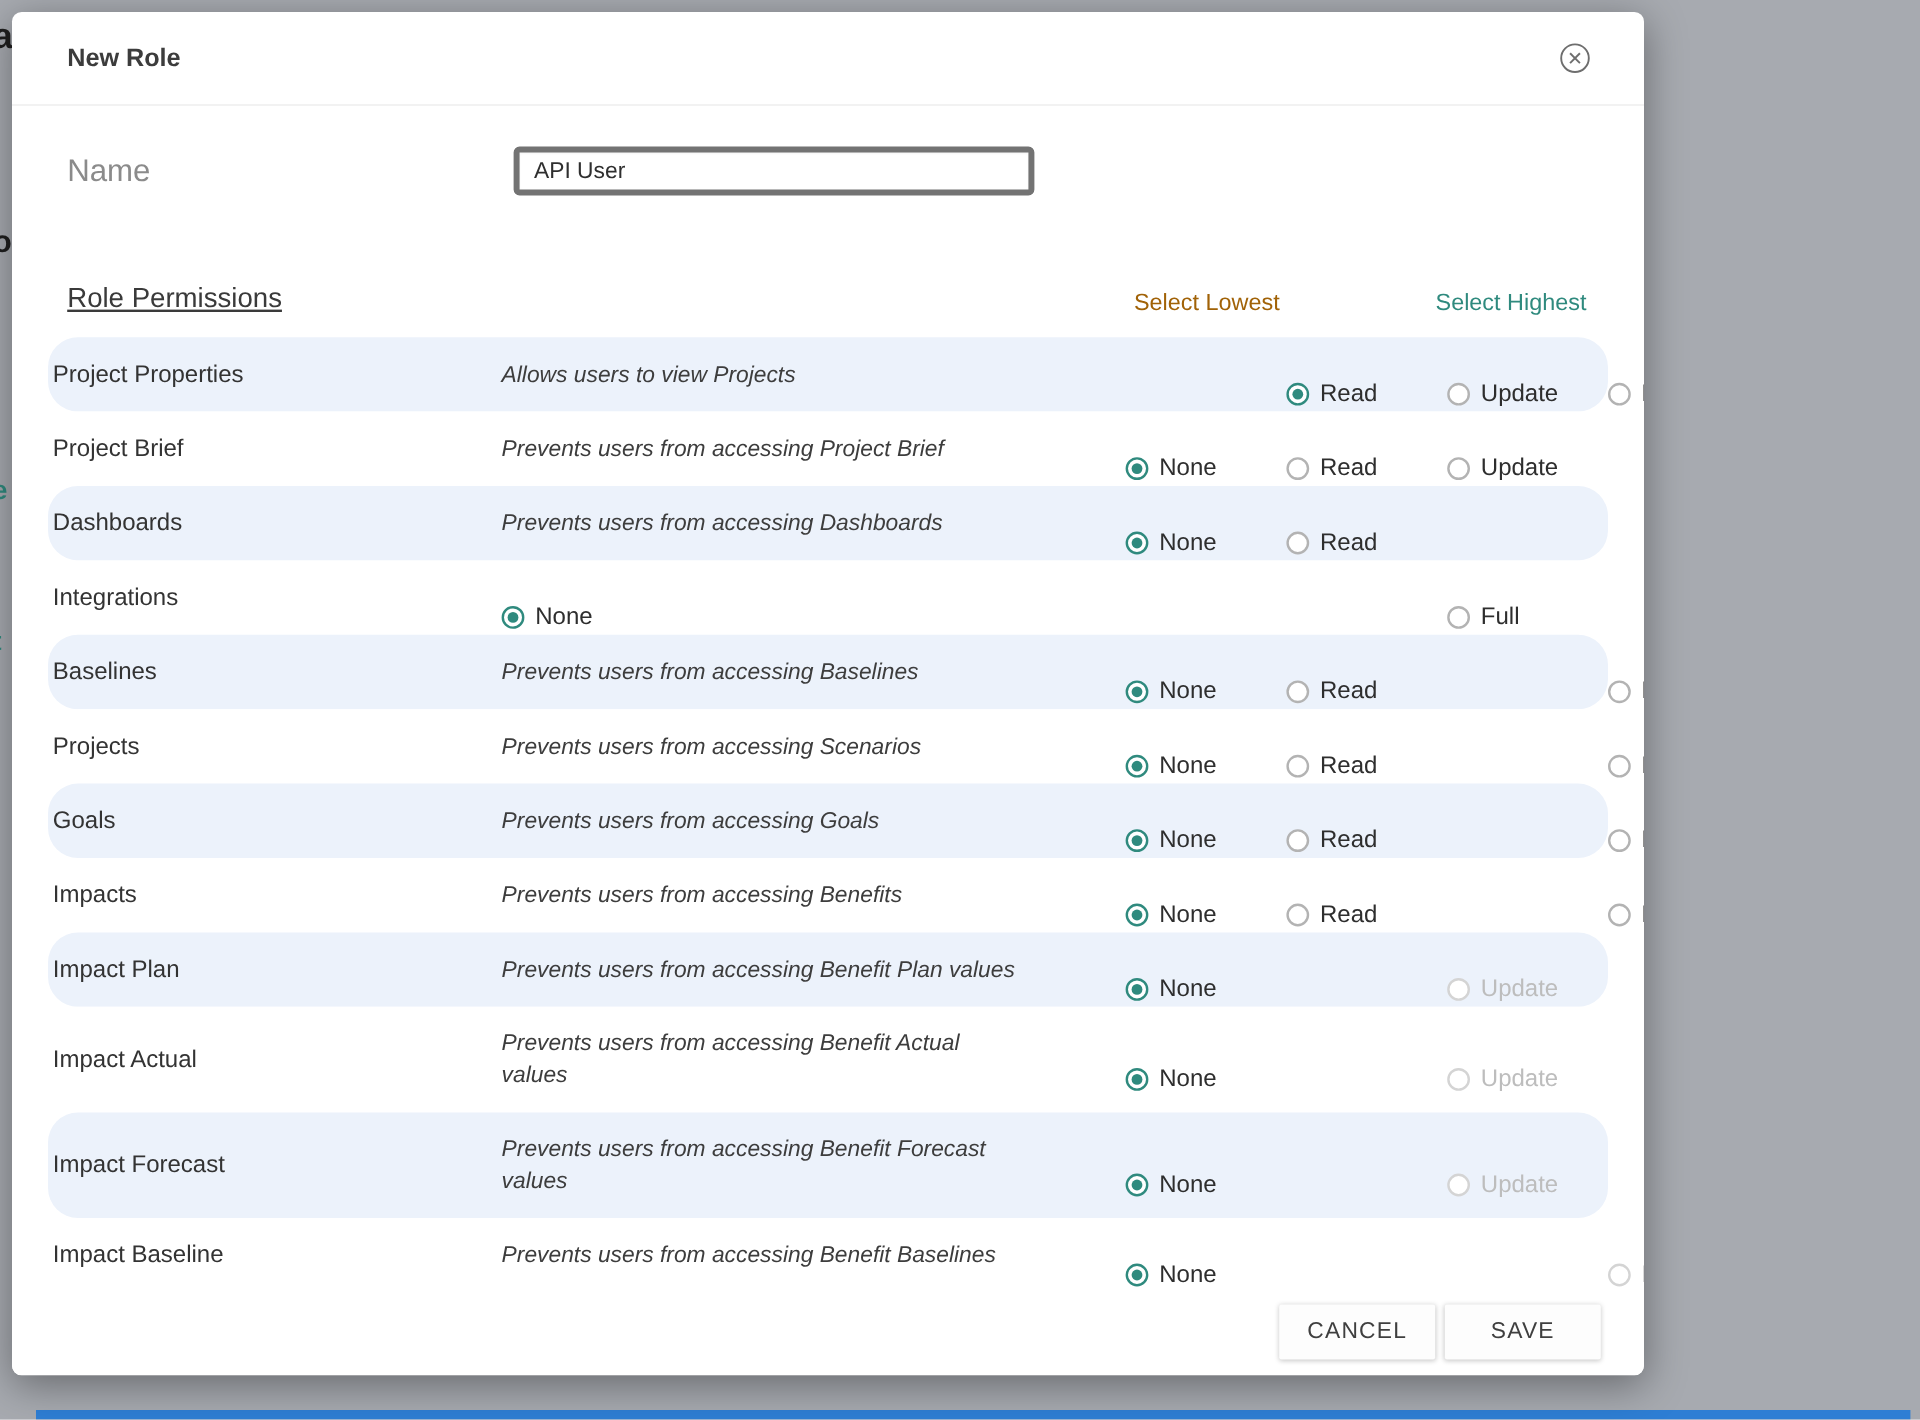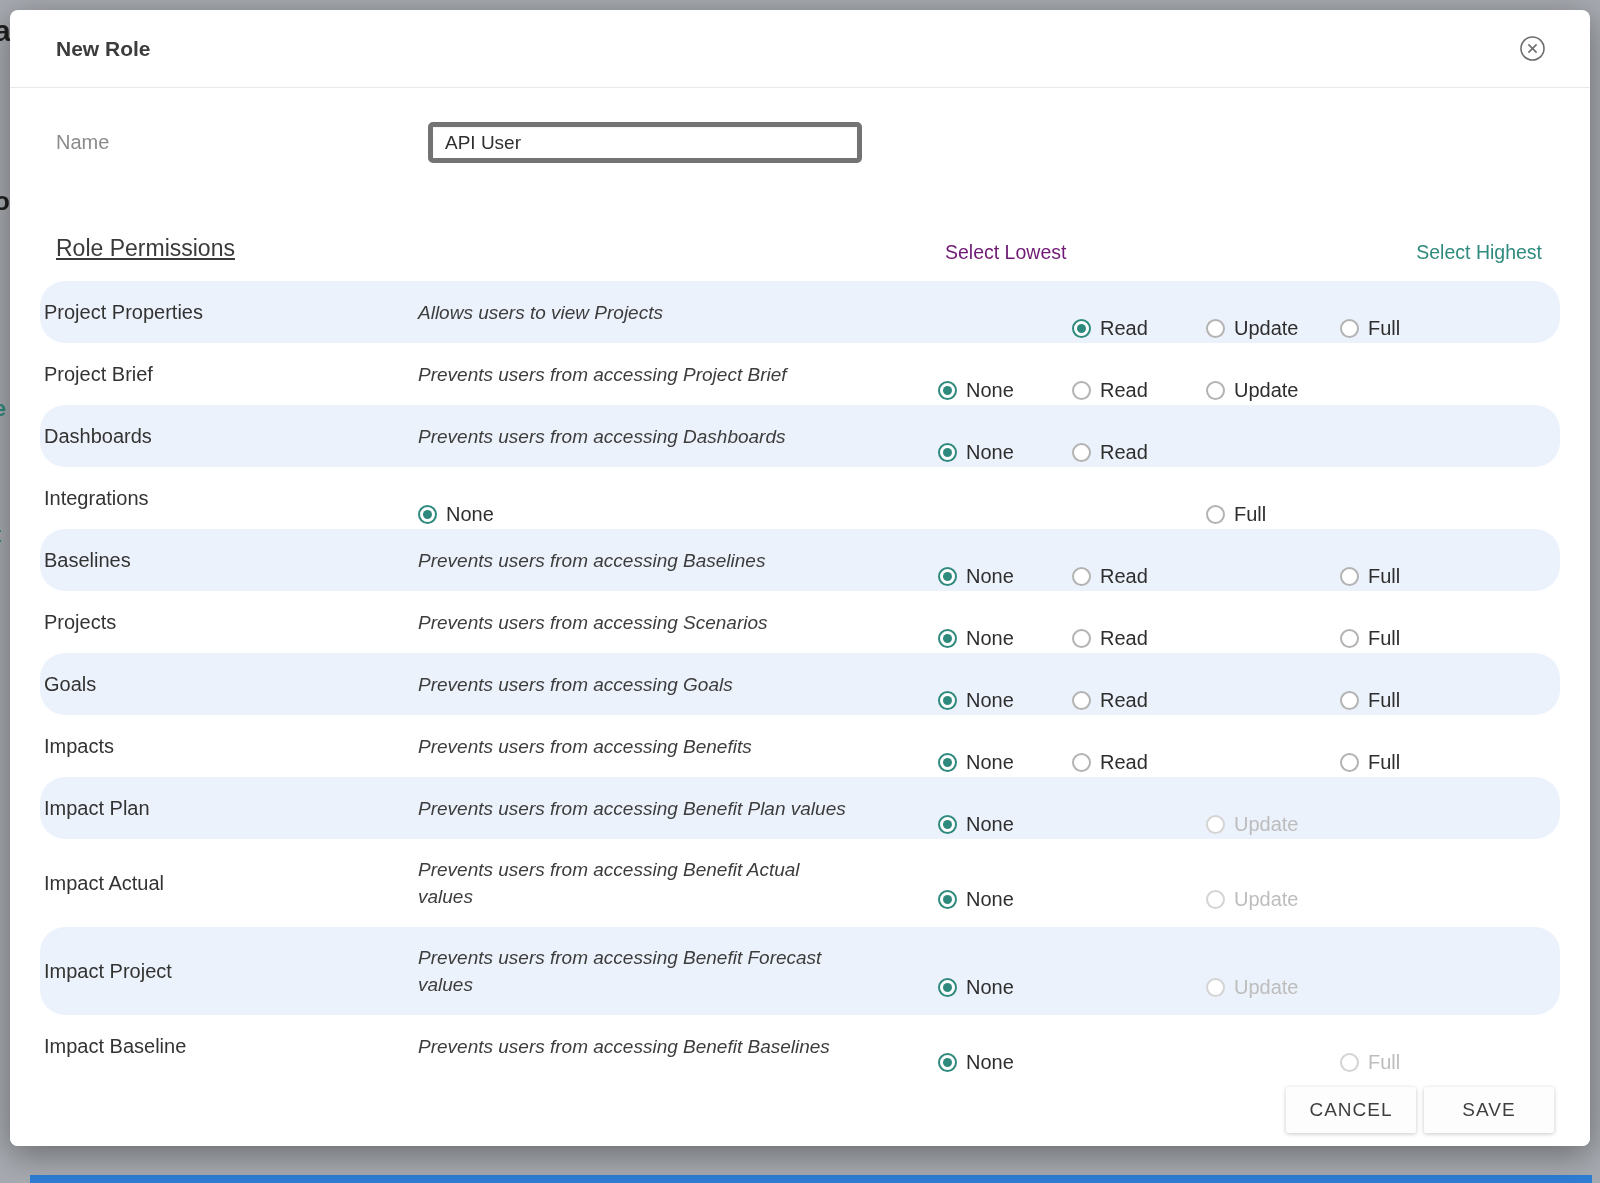--- a/index.html
+++ b/index.html
@@ -11,34 +11,34 @@
     overflow: hidden;
   }
 
   
   .backdrop-fragment { position: absolute; left: -6px; font-weight: 600; }
   .bottom-bar { position: absolute; left: 30px; right: 8px; bottom: 0; height: 8px; }
 
   
   .modal {
     position: absolute; left: 10px; top: 10px;
-    width: 1580px; height: 1136px;
+    width: 1360px; height: 1136px;
     background: #ffffff; border-radius: 8px;
     box-shadow: 0 8px 34px rgba(0,0,0,.38);
     overflow: hidden;
   }
   .modal-header {
     height: 78px; display: flex; align-items: center; justify-content: space-between;
     padding: 0 44px 0 46px; border-bottom: 1px solid #e9e9e9;
   }
   .modal-title { font-size: 21px; font-weight: 700; color: #3c3c3c; }
   .close-btn { width: 27px; height: 27px; color: #6e6e6e; cursor: pointer; display: flex; }
 
   .name-row { display: flex; align-items: center; margin: 34px 0 0 46px; }
-  .name-label { width: 372px; font-size: 20px; color: #8b8b8b; }
+  .name-label { width: 372px; font-size: 26px; color: #8b8b8b; }
   .name-input {
     width: 434px; height: 41px; border: 5px solid #737373; border-radius: 5px;
     padding: 0 12px; font-size: 19px; color: #2f2f2f;
     font-family: "Liberation Sans", sans-serif; outline: none;
     box-shadow: inset 0 1px 2px rgba(0,0,0,.05);
   }
 
   .perm-head { position: relative; margin: 70px 30px 0 30px; height: 40px; }
   .perm-heading { position: absolute; left: 16px; top: 2px; font-size: 23px; color: #3a3a3a; text-decoration: underline; }
   .link { position: absolute; font-size: 19.5px; cursor: pointer; }
@@ -112,21 +112,21 @@
     </span>
   </div>
 
   <div class="name-row">
     <div class="name-label">Name</div>
     <input class="name-input" type="text" value="API User" style="">
   </div>
 
   <div class="perm-head">
     <div class="perm-heading">Role Permissions</div>
-    <span class="link lowest" style="color: #701a75;">Select Lowest</span>
+    <span class="link lowest" style="color: #a16207;">Select Lowest</span>
     <span class="link highest" style="color: rgb(47, 138, 126);">Select Highest</span>
   </div>
 
   <div class="perm-table" id="perm-table">
       <div class="perm-row alt">
     <div class="cell pname">Project Properties</div>
     <div class="cell pdesc">Allows users to view Projects</div>
     <div class="radio-col c1"></div>
     <div class="radio-col c2">
           <span class="radio selected">
@@ -328,21 +328,21 @@
     <div class="radio-col c2"></div>
     <div class="radio-col c3">
           <span class="radio disabled">
             <span class="rb"></span>
             <span class="rl">Update</span>
           </span>
         </div>
     <div class="radio-col c4"></div>
   </div>
       <div class="perm-row alt">
-    <div class="cell pname">Impact Project</div>
+    <div class="cell pname">Impact Forecast</div>
     <div class="cell pdesc">Prevents users from accessing Benefit Forecast
 values</div>
     <div class="radio-col c1">
           <span class="radio selected">
             <span class="rb" style="border-color: rgb(47, 138, 126);"></span>
             <span class="rl">None</span>
           </span>
         </div>
     <div class="radio-col c2"></div>
     <div class="radio-col c3">

